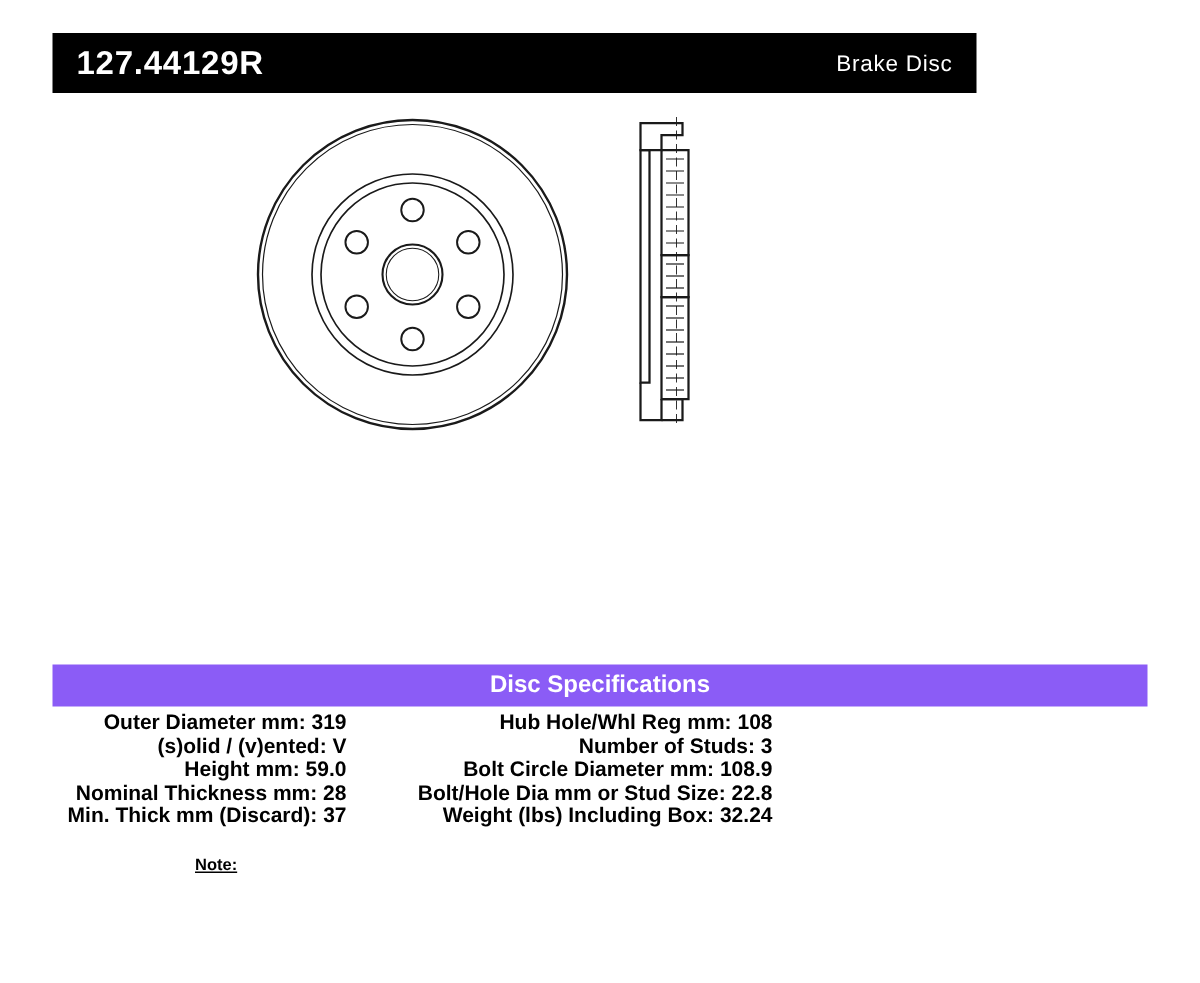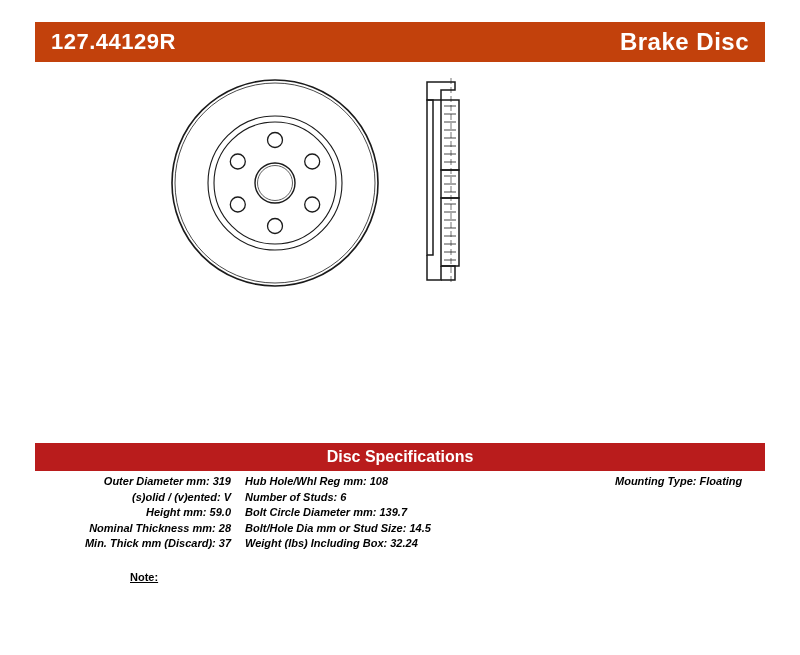--- a/index.html
+++ b/index.html
@@ -22,40 +22,40 @@
     top: 0;
     width: 800px;
     height: 655px;
   }
 
   
   .header-bar {
     position: absolute;
     left: 35px;
     top: 22px;
-    width: 730px;
+    width: 616px;
     height: 40px;
-    background: #c2410c;
+    background: #000000;
     display: flex;
     align-items: center;
     justify-content: space-between;
     box-sizing: border-box;
     padding: 0 16px;
   }
   .part-number {
     color: #ffffff;
     font-size: 22px;
     font-weight: bold;
     letter-spacing: 0.5px;
     line-height: 1;
   }
   .product-type {
     color: #ffffff;
-    font-size: 24px;
-    font-weight: bold;
+    font-size: 15px;
+    font-weight: normal;
     letter-spacing: 0.5px;
     line-height: 1;
   }
 
   
   .drawing-area {
     position: absolute;
     left: 35px;
     top: 70px;
     width: 730px;
@@ -67,21 +67,21 @@
     top: 0;
   }
 
   
   .specs-title-bar {
     position: absolute;
     left: 35px;
     top: 443px;
     width: 730px;
     height: 28px;
-    background: #b91c1c;
+    background: #8b5cf6;
     display: flex;
     align-items: center;
     justify-content: center;
   }
   .specs-title {
     color: #ffffff;
     font-size: 16px;
     font-weight: bold;
     line-height: 1;
   }
@@ -90,34 +90,33 @@
     position: absolute;
     left: 35px;
     top: 474px;
     width: 730px;
     height: 110px;
   }
 
   .col {
     position: absolute;
     top: 0;
-    font-size: 11px;
+    font-size: 14px;
     font-weight: bold;
     line-height: 15.5px;
-    font-style: italic;
   }
   .col-left {
     left: 0;
     width: 196px;
     text-align: right;
   }
   .col-mid {
     left: 210px;
     width: 270px;
-    text-align: left;
+    text-align: right;
   }
   .col-right {
     left: 510px;
     width: 220px;
     text-align: left;
     padding-left: 70px;
     box-sizing: border-box;
   }
 
   .spec-line {
@@ -224,29 +223,26 @@
     <div class="col col-left">
       <div class="spec-line">Outer Diameter mm: 319</div>
       <div class="spec-line">(s)olid / (v)ented: V</div>
       <div class="spec-line">Height mm: 59.0</div>
       <div class="spec-line">Nominal Thickness mm: 28</div>
       <div class="spec-line">Min. Thick mm (Discard): 37</div>
     </div>
 
     <div class="col col-mid">
       <div class="spec-line">Hub Hole/Whl Reg mm: 108</div>
-      <div class="spec-line">Number of Studs: 6</div>
-      <div class="spec-line">Bolt Circle Diameter mm: 139.7</div>
-      <div class="spec-line">Bolt/Hole Dia mm or Stud Size: 14.5</div>
+      <div class="spec-line">Number of Studs: 3</div>
+      <div class="spec-line">Bolt Circle Diameter mm: 108.9</div>
+      <div class="spec-line">Bolt/Hole Dia mm or Stud Size: 22.8</div>
       <div class="spec-line">Weight (lbs) Including Box: 32.24</div>
     </div>
 
-    <div class="col col-right">
-      <div class="spec-line">Mounting Type: Floating</div>
-    </div>
 
     <div class="note-row">
       <span class="note-label">Note:</span>
     </div>
 
   </div>
 
 </div>
 
 </body></html>

